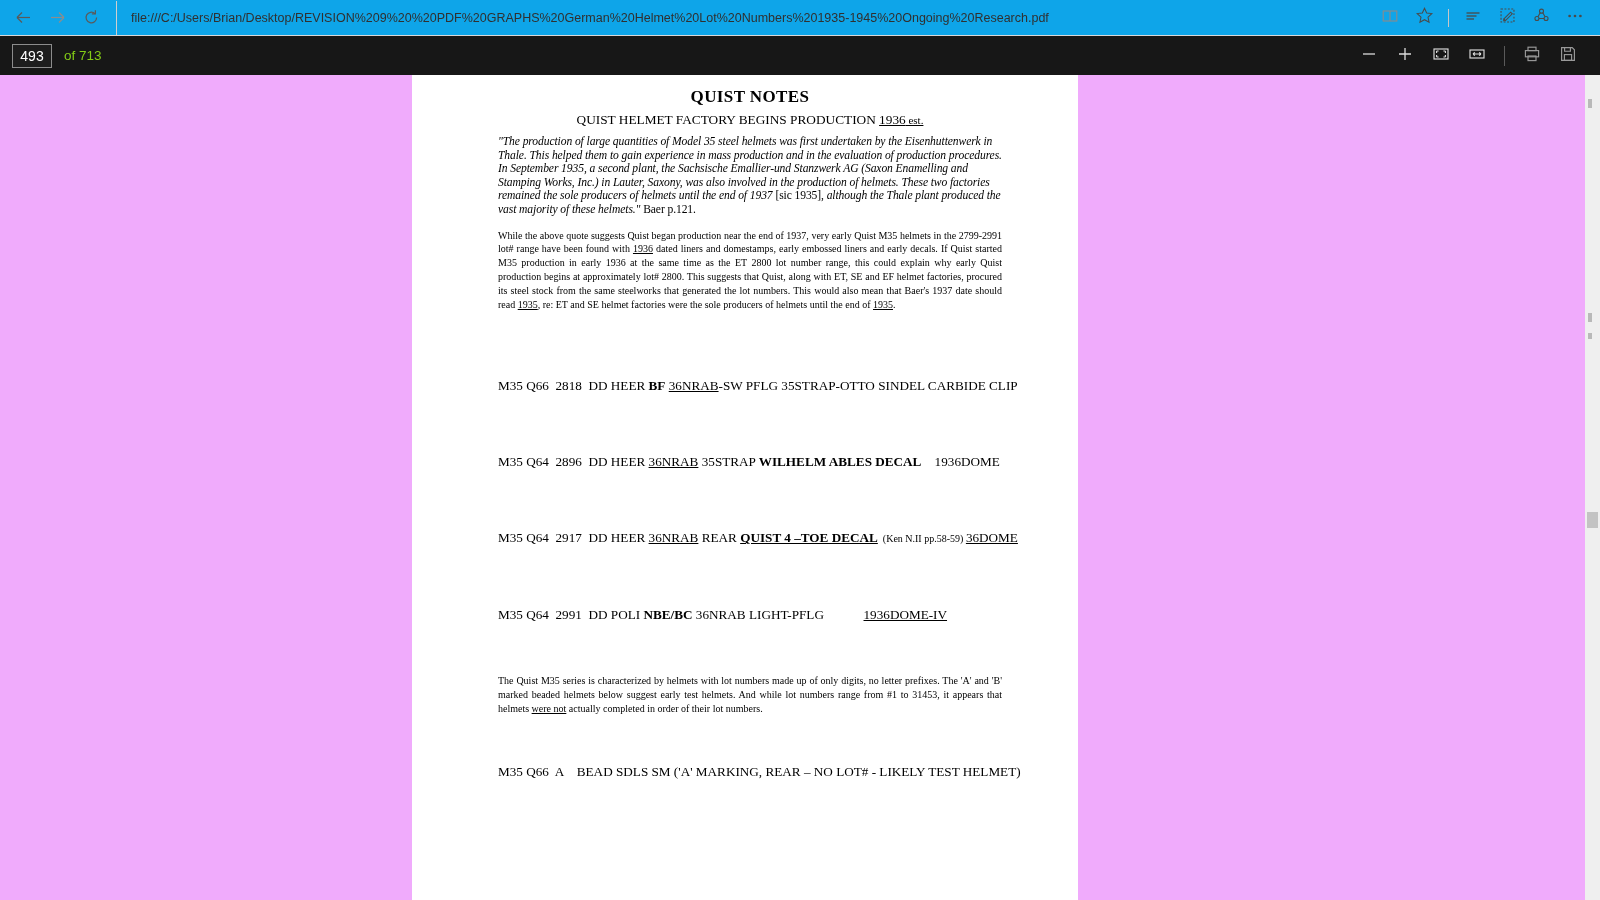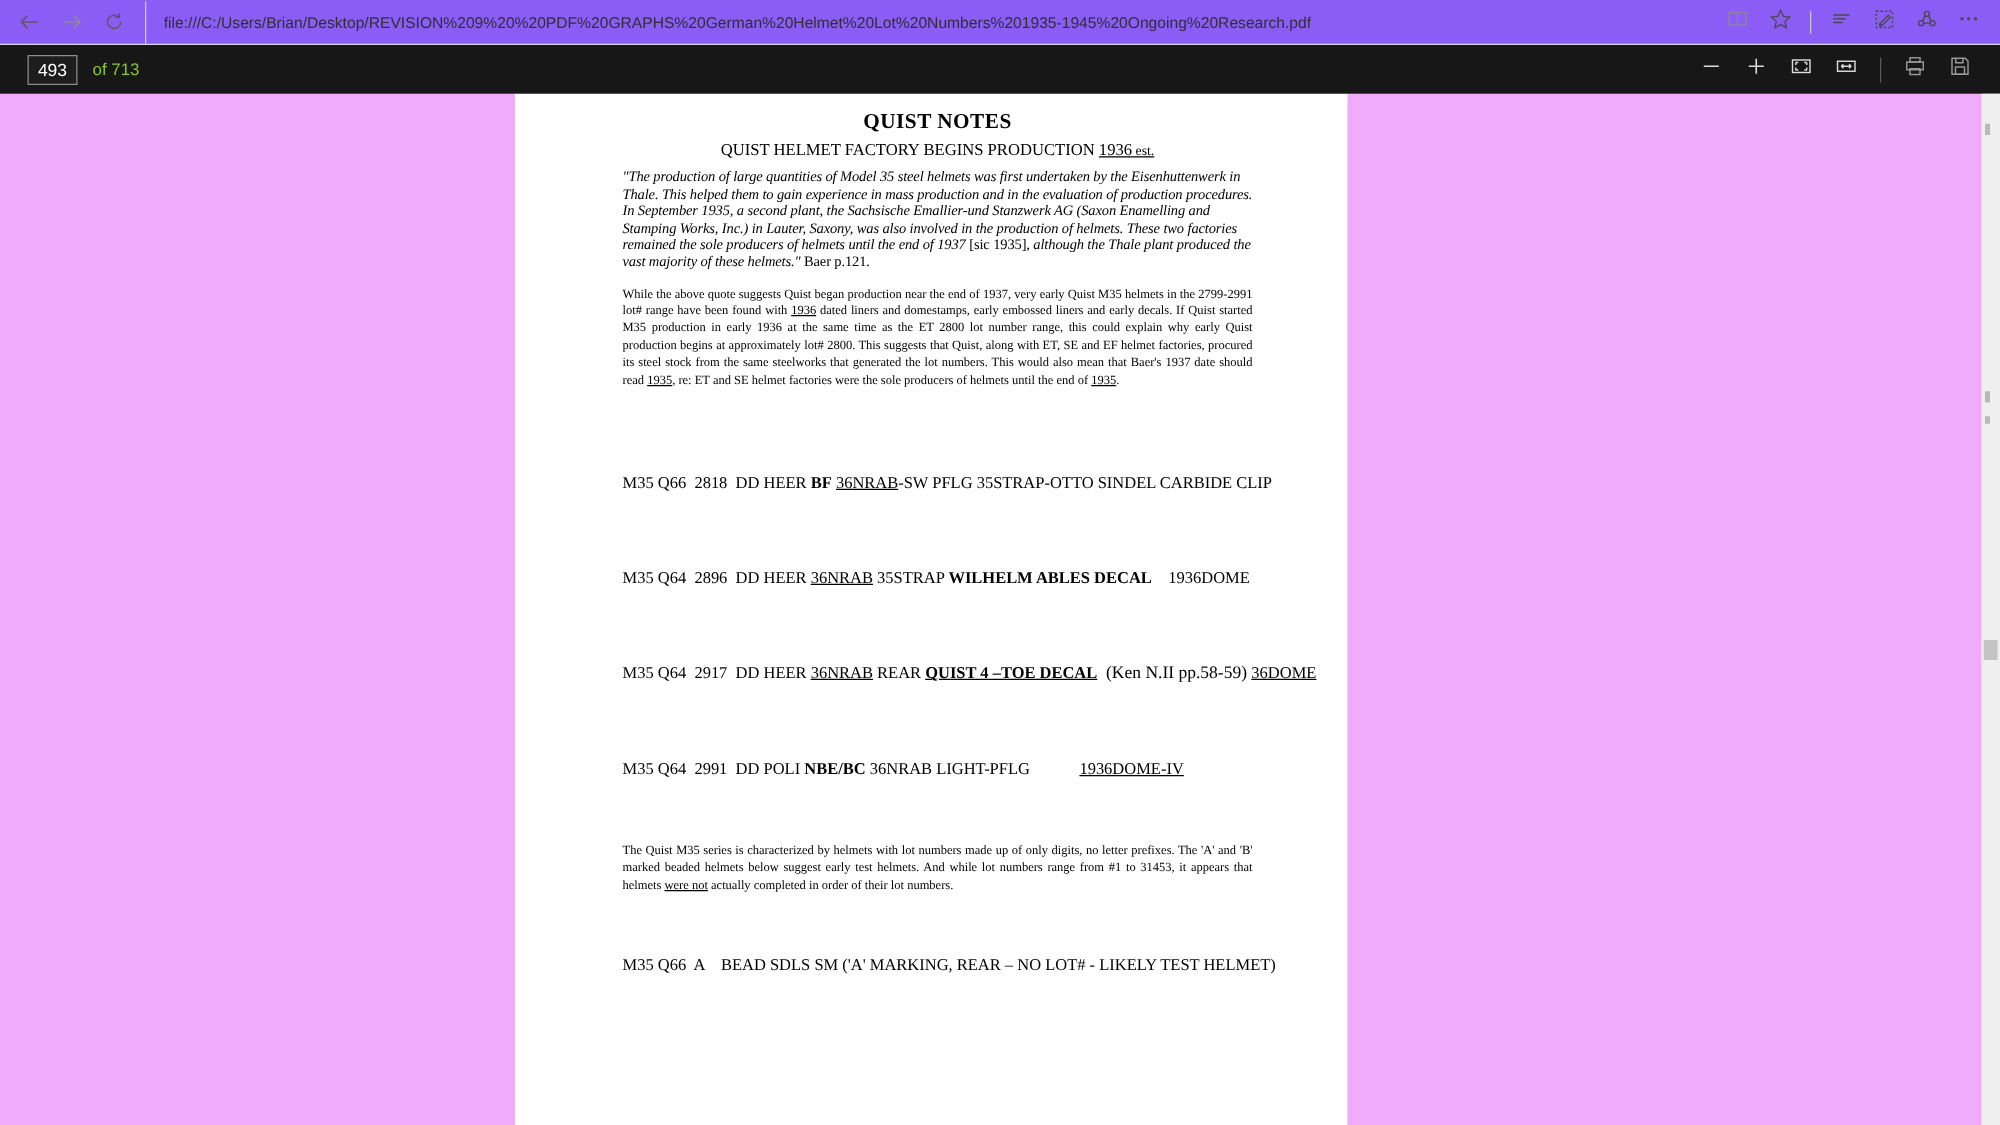--- a/index.html
+++ b/index.html
@@ -11,21 +11,21 @@
     background: #3f3f3f;
     font-family: "Liberation Sans", sans-serif;
   }
 
   
   .browser-chrome {
     position: absolute;
     left: 0; top: 0;
     width: 1600px;
     height: 36px;
-    background: #8b5cf6;
+    background: #0ea5e9;
     border-bottom: 1px solid #d8d8d8;
     display: flex;
     align-items: center;
     box-sizing: border-box;
   }
   .nav-btn {
     width: 34px; height: 34px;
     display: flex; align-items: center; justify-content: center;
     color: #5a5a5a;
     flex: 0 0 auto;
@@ -76,21 +76,21 @@
     width: 1600px;
     height: 39px;
     background: #171717;
     display: flex;
     align-items: center;
     box-sizing: border-box;
   }
   .pagebox-wrap {
     display: flex;
     align-items: center;
-    margin-left: 22px;
+    margin-left: 12px;
   }
   .pagebox {
     width: 40px;
     height: 24px;
     border: 1px solid #8c8c8c;
     background: #1d1d1d;
     color: #ffffff;
     font-size: 14px;
     display: flex;
     align-items: center;
@@ -186,21 +186,21 @@
 
   .listing {
     font-size: 13.2px;
     line-height: 19px;
     margin: 0;
     white-space: pre;
   }
   .listing b { font-weight: bold; }
   .listing .u { text-decoration: underline; }
   .listing .bu { font-weight: bold; text-decoration: underline; text-align: center; }
-  .listing .sm { font-size: 14px; }
+  .listing .sm { font-size: 10px; }
 
   .section-head {
     text-align: center;
     font-weight: bold;
     font-size: 13.3px;
     margin: 20px 0 8px 0;
   }
 
   
   .scrollbar {

